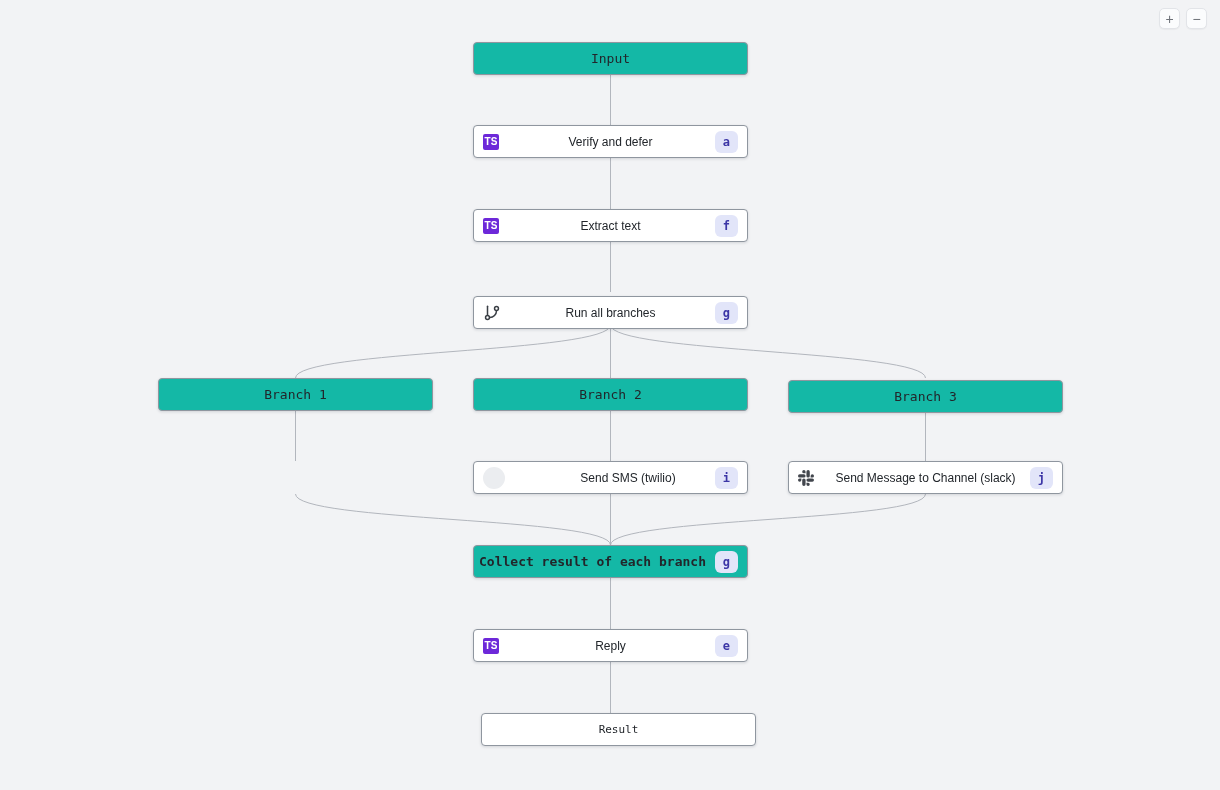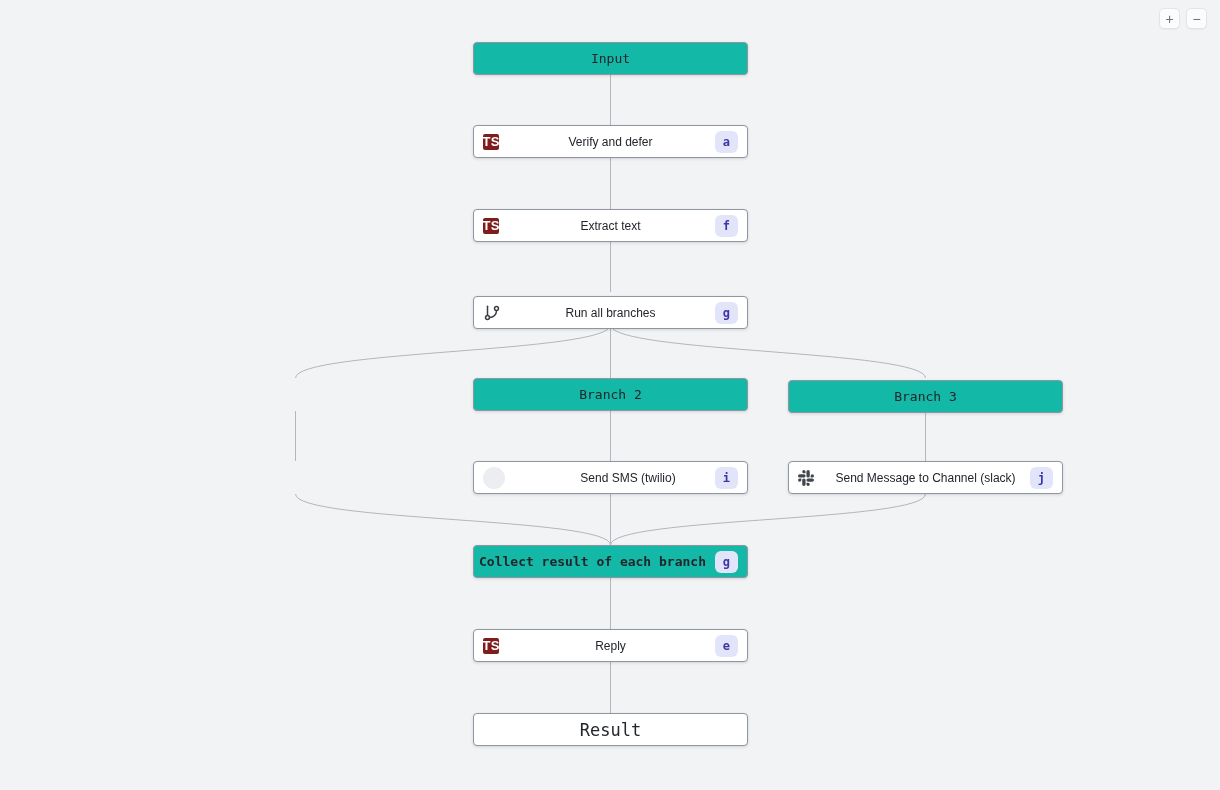--- a/index.html
+++ b/index.html
@@ -41,36 +41,37 @@
     font-family: "DejaVu Sans Mono", monospace;
     font-size: 13px;
   }
   .node.white {
     background: #ffffff;
     font-family: "Liberation Sans", sans-serif;
     font-size: 12px;
   }
   .node.white.mono {
     font-family: "DejaVu Sans Mono", monospace;
-    font-size: 17px;
+    font-size: 11px;
+    margin-left: 8px;
   }
   .node .label { white-space: nowrap; }
   .node-collect .label { transform: translateX(-18px); font-weight: bold; }
   .icon-left {
     position: absolute;
     left: 9px; top: 50%;
     transform: translateY(-50%);
     display: flex; align-items: center; justify-content: center;
   }
   .ts-icon {
     width: 16px; height: 16px;
-    background: #7f1d1d;
+    background: #6d28d9;
     border-radius: 2px;
     color: #ffffff;
-    font-size: 13px;
+    font-size: 10px;
     font-weight: 700;
     font-family: "Liberation Sans", sans-serif;
     display: flex; align-items: center; justify-content: center;
     letter-spacing: 0.2px;
   }
   .placeholder-icon {
     width: 22px; height: 22px;
     border-radius: 50%;
     background: #ebedf0;
   }
@@ -155,20 +156,23 @@
         <path d="M6 3v12"></path>
         <circle cx="18" cy="6" r="2.6"></circle>
         <circle cx="6" cy="18" r="2.6"></circle>
         <path d="M18 9a9 9 0 0 1-9 9"></path>
       </svg>
     </span>
     <span class="label">Run all branches</span>
     <span class="badge">g</span>
   </div>
 
+  <div class="node gray" style="left:158px; top:378px;">
+    <span class="label">Branch 1</span>
+  </div>
 
   <div class="node gray" style="left:473px; top:378px;">
     <span class="label">Branch 2</span>
   </div>
 
   <div class="node gray" style="left:788px; top:380px;">
     <span class="label">Branch 3</span>
   </div>
 
 

